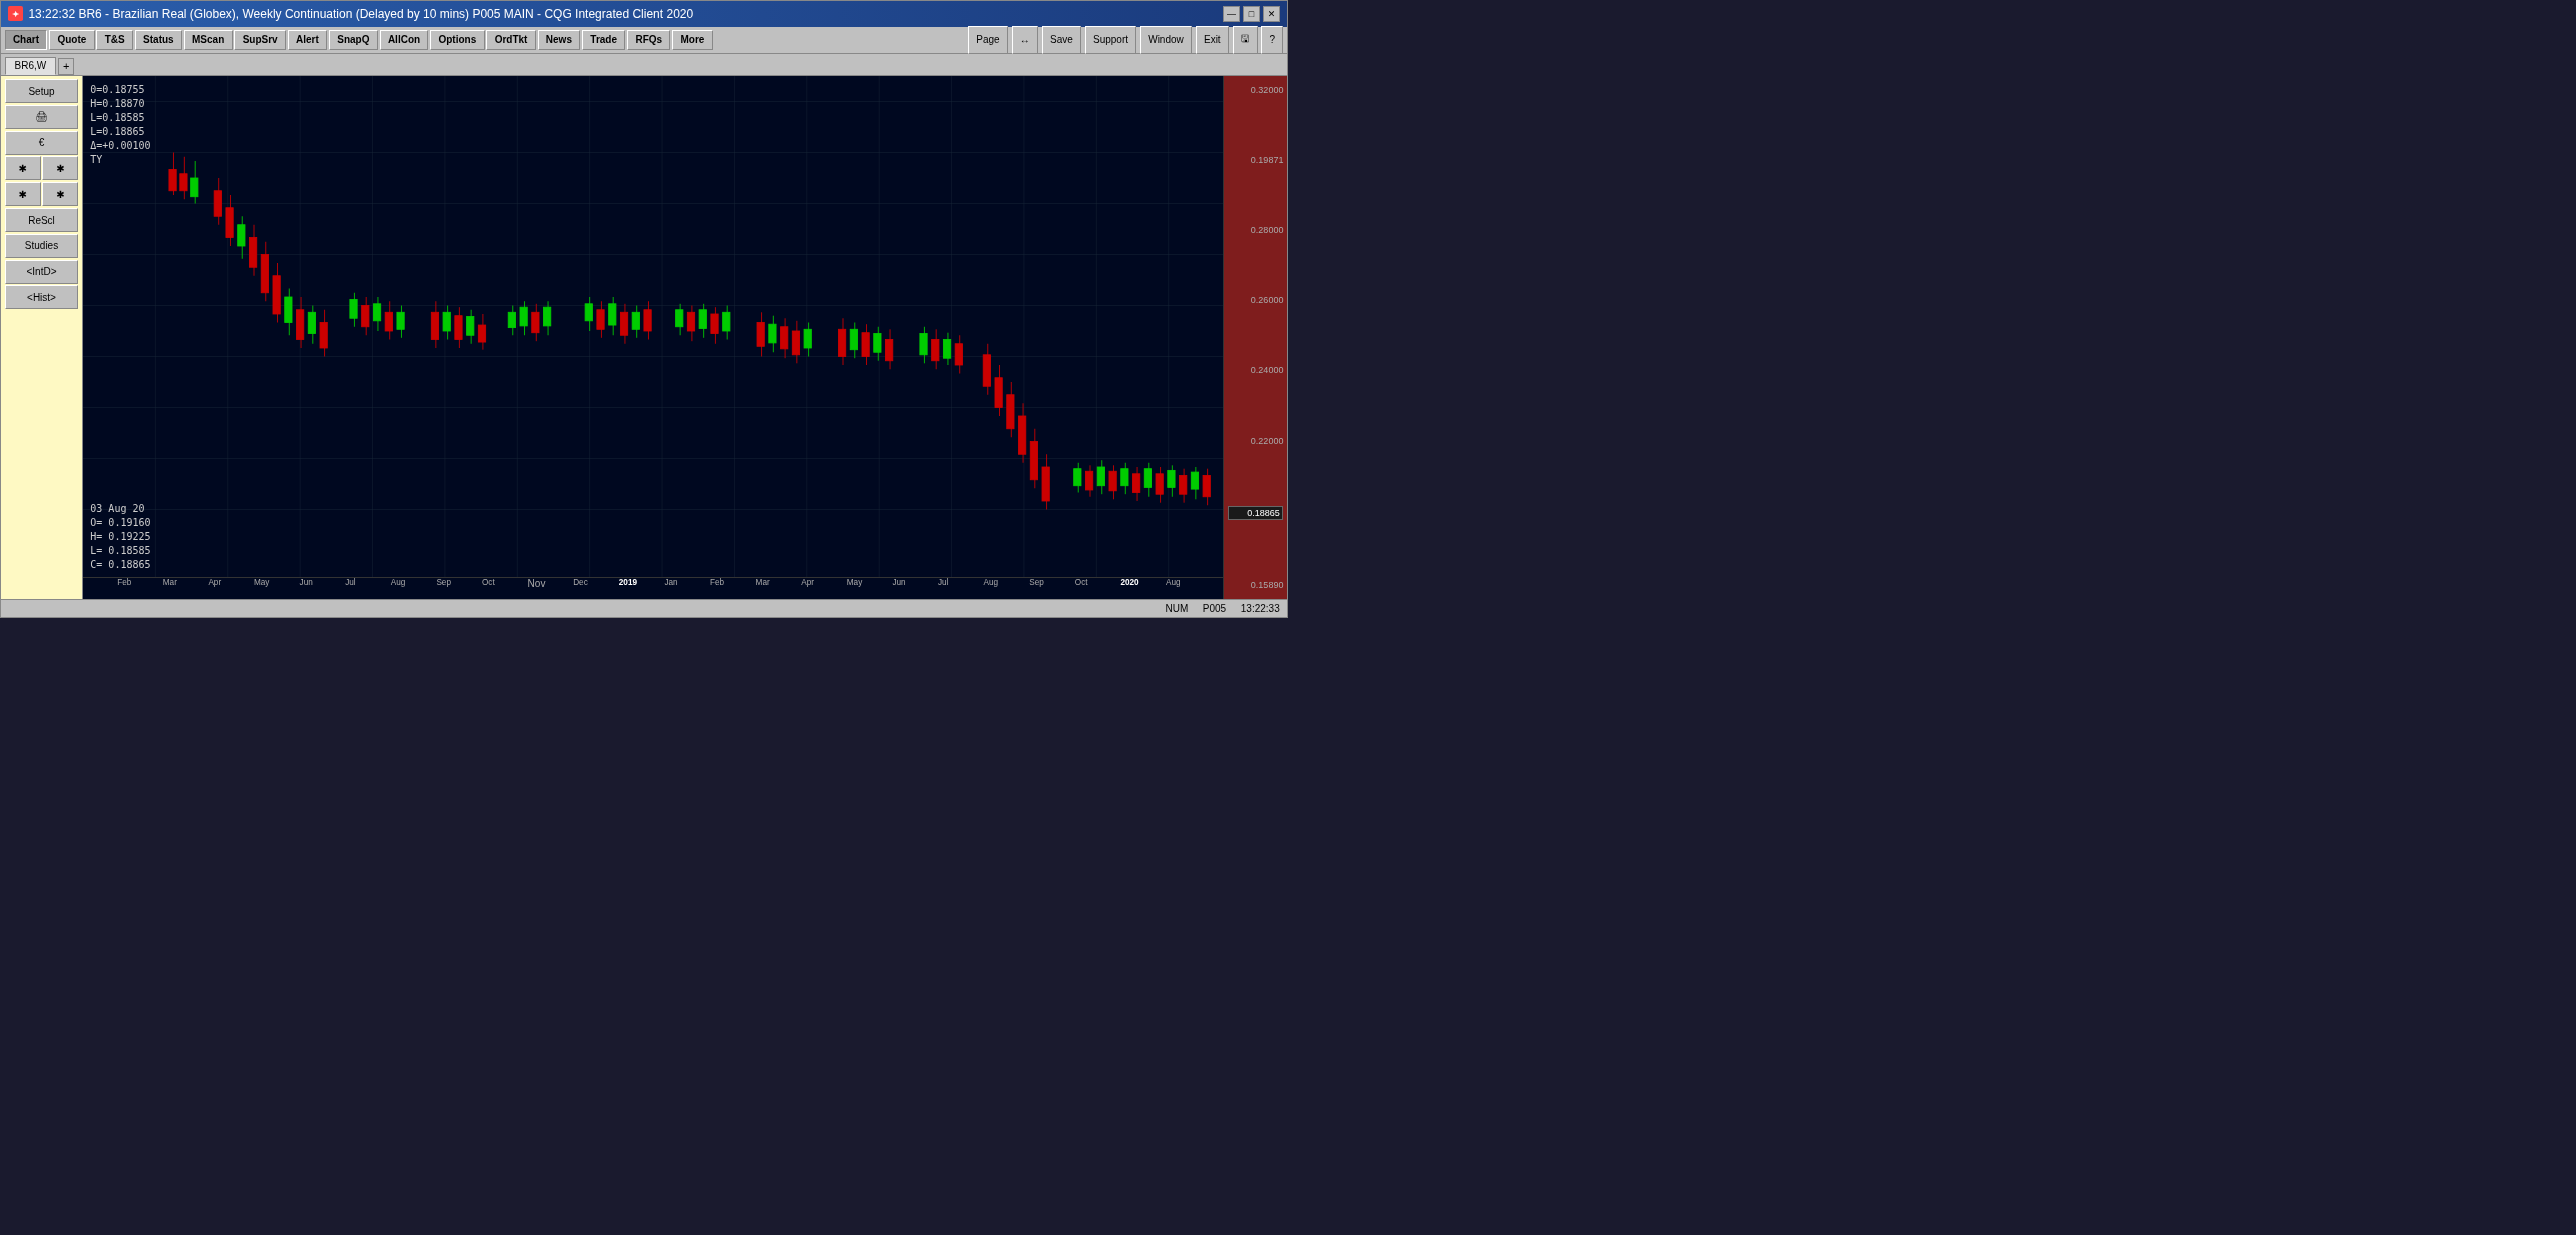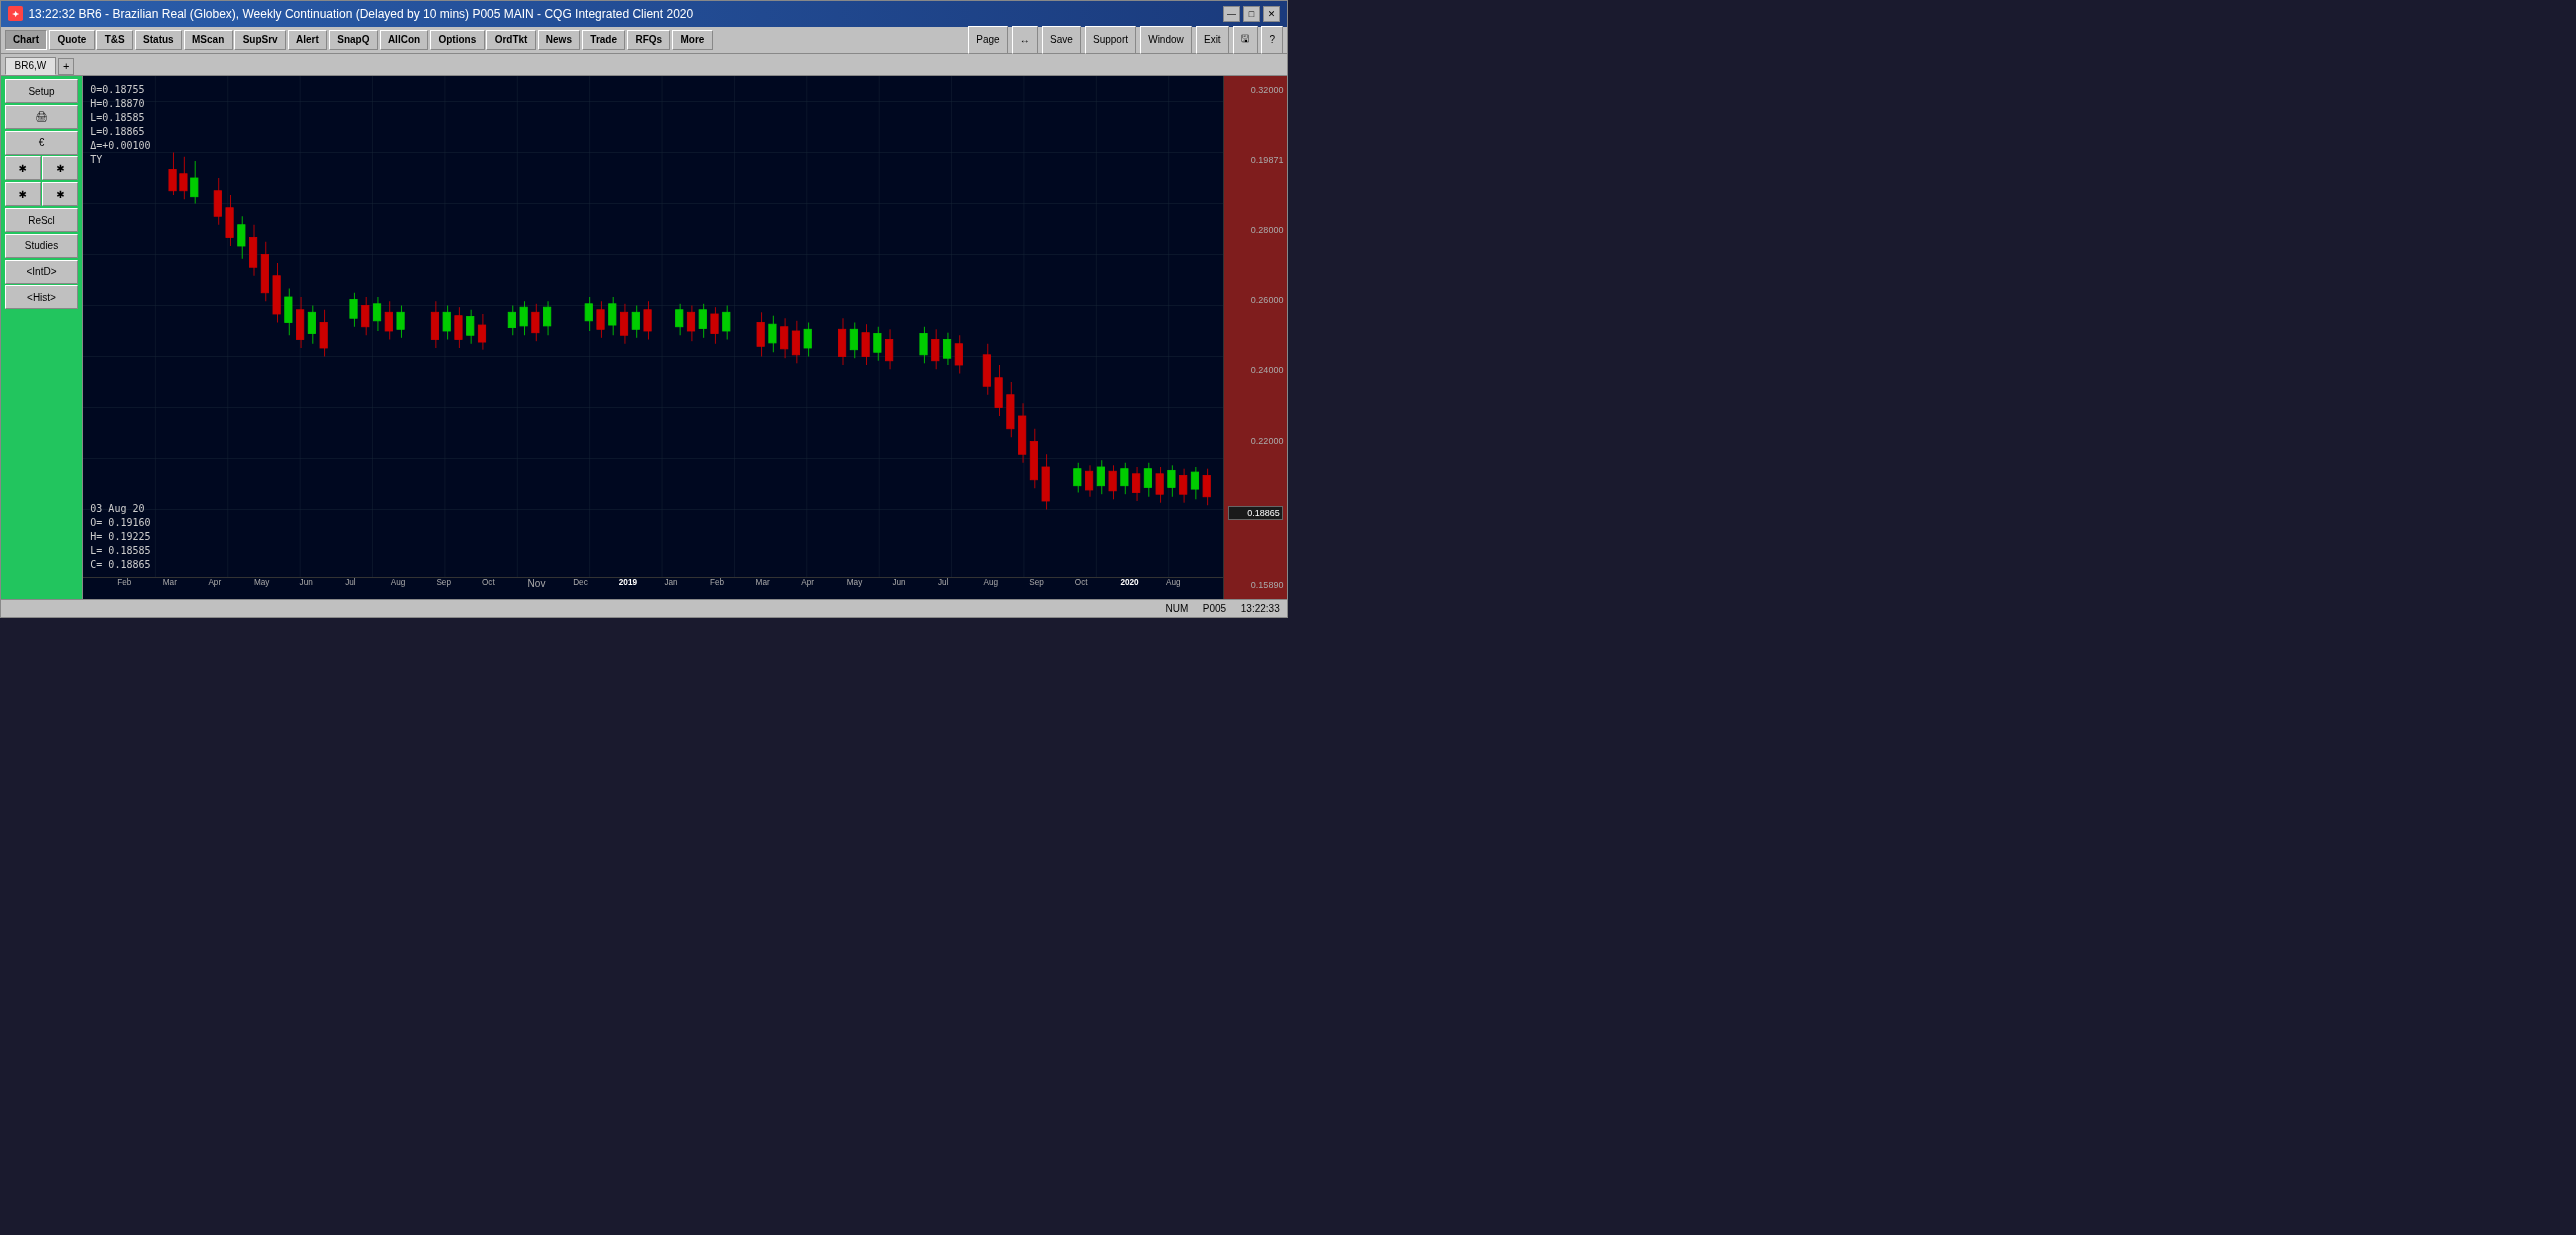--- a/index.html
+++ b/index.html
@@ -155,21 +155,21 @@
       border: 0.9px solid #888;
       display: flex;
       align-items: center;
       justify-content: center;
       font-size: 11px;
       cursor: pointer;
       margin-left: 1.8px;
     }
     .sidebar {
       width: 82px;
-      background: #22c55e;
+      background: #fef9c3;
       border-right: 0.9px solid #888;
       display: flex;
       flex-direction: column;
       gap: 1.8px;
       padding: 3.6px;
       flex-shrink: 0;
     }
     .sidebar-btn {
       height: 24px;
       background: #c0c0c0;

